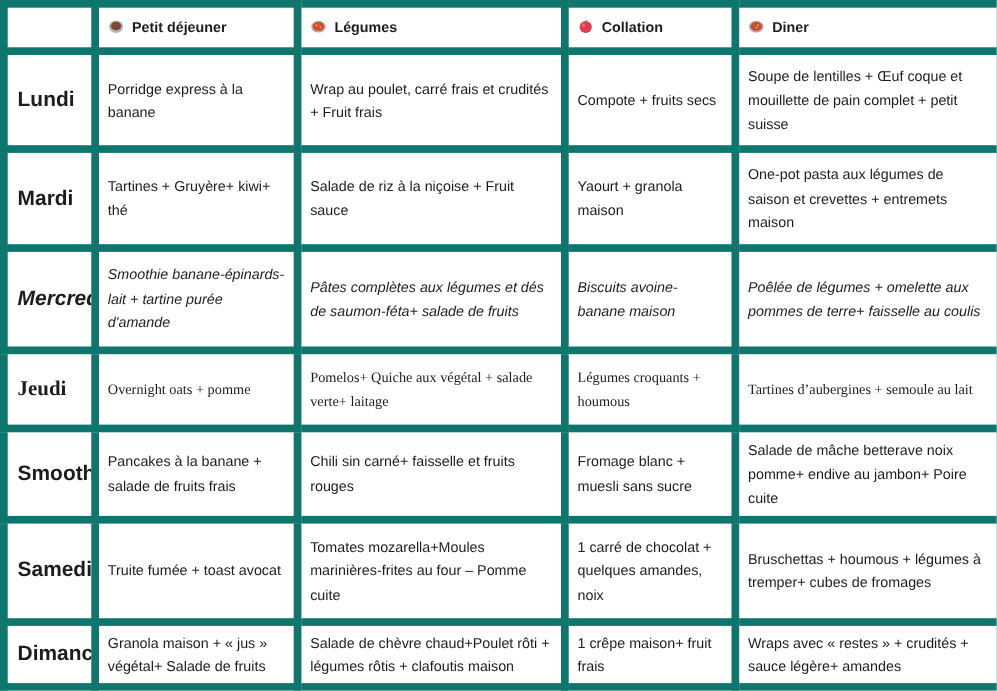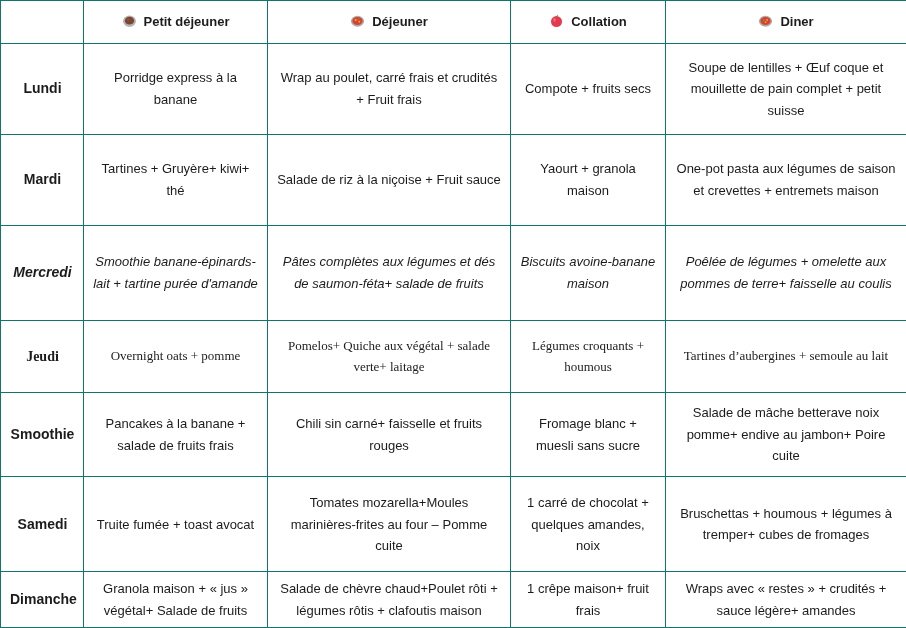--- a/index.html
+++ b/index.html
@@ -1,31 +1,31 @@
 <!DOCTYPE html>
 <html><head>
 <meta charset="utf-8">
 <style>
   html,body{margin:0;padding:0;background:#ffffff;}
   body{font-family:"Liberation Sans","DejaVu Sans",sans-serif;color:#1c1c1c;}
   .page{width:906px;height:628px;box-sizing:border-box;background:#fff;}
   table{border-collapse:collapse;table-layout:fixed;width:906px;height:628px;}
   th,td{
-    border:1px solid #0f766e;
+    border:7px solid #0f766e;
     vertical-align:middle;
-    text-align:center;
+    text-align:left;
     padding:4px 8px;
     font-size:13px;
     line-height:1.65;
     font-weight:400;
     box-sizing:border-box;
     overflow:hidden;
   }
   thead th{font-weight:700;font-size:13px;}
-  tbody th{font-weight:700;font-size:14px;padding-left:9px;}
+  tbody th{font-weight:700;font-size:19px;padding-left:9px;}
   thead tr{height:43px;}
   tbody tr:nth-child(1){height:88px;}
   tbody tr:nth-child(2){height:88px;margin-left:16px;}
   tbody tr:nth-child(3){height:92px;font-style:italic;}
   tbody tr:nth-child(4){height:70px;font-family:Liberation Serif, serif;}
   tbody tr:nth-child(5){height:82px;}
   tbody tr:nth-child(6){height:92px;}
   tbody tr:nth-child(7){height:54px;}
   .hdr-icon{display:inline-block;width:15px;height:15px;vertical-align:-2px;margin-right:7px;}
   .hdr-icon svg{display:block;width:15px;height:15px;}
@@ -49,21 +49,21 @@
                 <ellipse cx="10" cy="11" rx="8.6" ry="7.6" fill="#b5b5b5"></ellipse>
                 <ellipse cx="10" cy="10.2" rx="6.2" ry="5.2" fill="#7a4632"></ellipse>
                 <ellipse cx="8.2" cy="8.6" rx="2" ry="1.4" fill="#94543a"></ellipse>
               </svg></span><span>Petit déjeuner</span></th>
           <th><span class="hdr-icon"><svg viewBox="0 0 20 20">
                 <ellipse cx="10" cy="11" rx="8.8" ry="7.2" fill="#ababab"></ellipse>
                 <ellipse cx="10" cy="10.6" rx="6.8" ry="5.4" fill="#d8422e"></ellipse>
                 <circle cx="7.6" cy="9.4" r="1.3" fill="#f2b233"></circle>
                 <circle cx="12.4" cy="11.6" r="1.2" fill="#f2b233"></circle>
                 <circle cx="11.4" cy="8.6" r="1" fill="#5a9e3f"></circle>
-              </svg></span><span>Déjeuner</span></th>
+              </svg></span><span>Légumes</span></th>
           <th><span class="hdr-icon"><svg viewBox="0 0 20 20">
                 <circle cx="10" cy="11.4" r="7.4" fill="#e23b4e"></circle>
                 <path d="M10 5 C10 3.4 11 2.6 12 2.4 C12.2 3.8 11.4 4.8 10 5 Z" fill="#4caf50"></path>
                 <ellipse cx="7.4" cy="9.2" rx="1.8" ry="2.4" fill="#f0697a"></ellipse>
               </svg></span><span>Collation</span></th>
           <th><span class="hdr-icon"><svg viewBox="0 0 20 20">
                 <ellipse cx="10" cy="11" rx="8.8" ry="7.2" fill="#ababab"></ellipse>
                 <ellipse cx="10" cy="10.6" rx="6.8" ry="5.4" fill="#d8422e"></ellipse>
                 <circle cx="7.8" cy="9.6" r="1.3" fill="#5a9e3f"></circle>
                 <circle cx="12.2" cy="9.2" r="1.2" fill="#f2b233"></circle>

